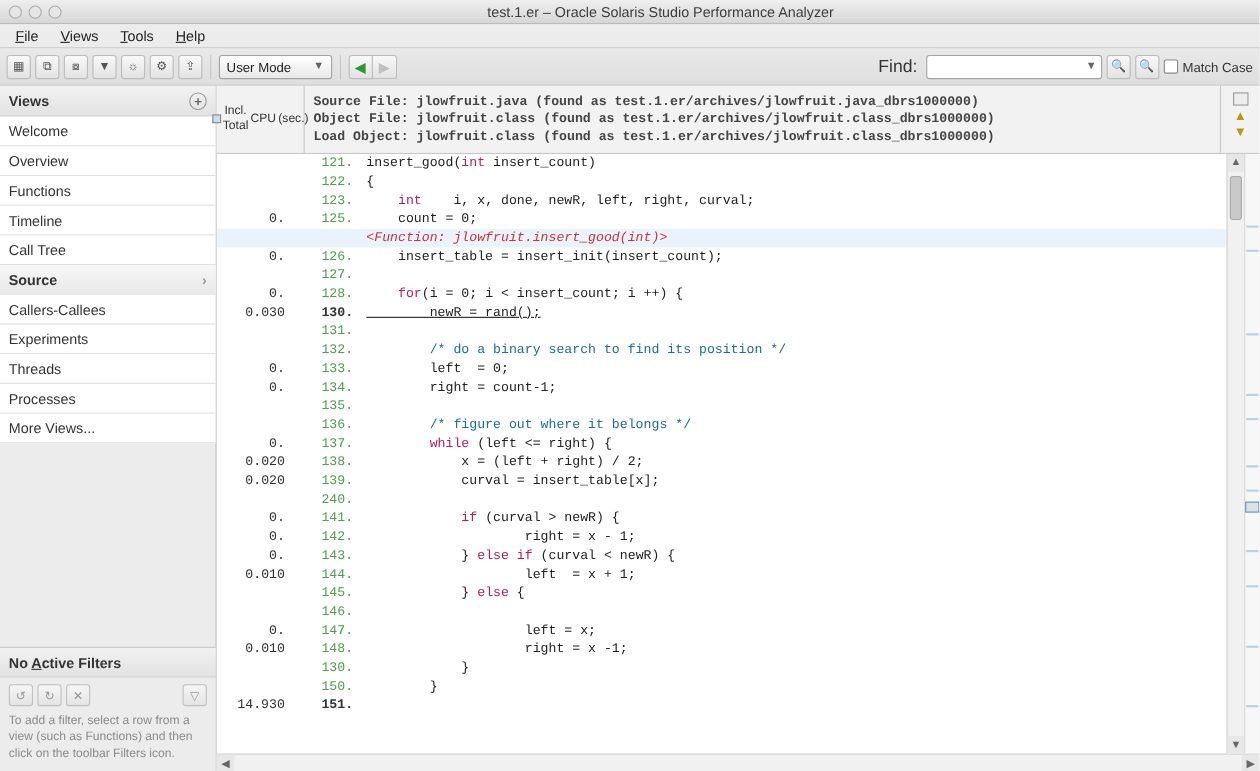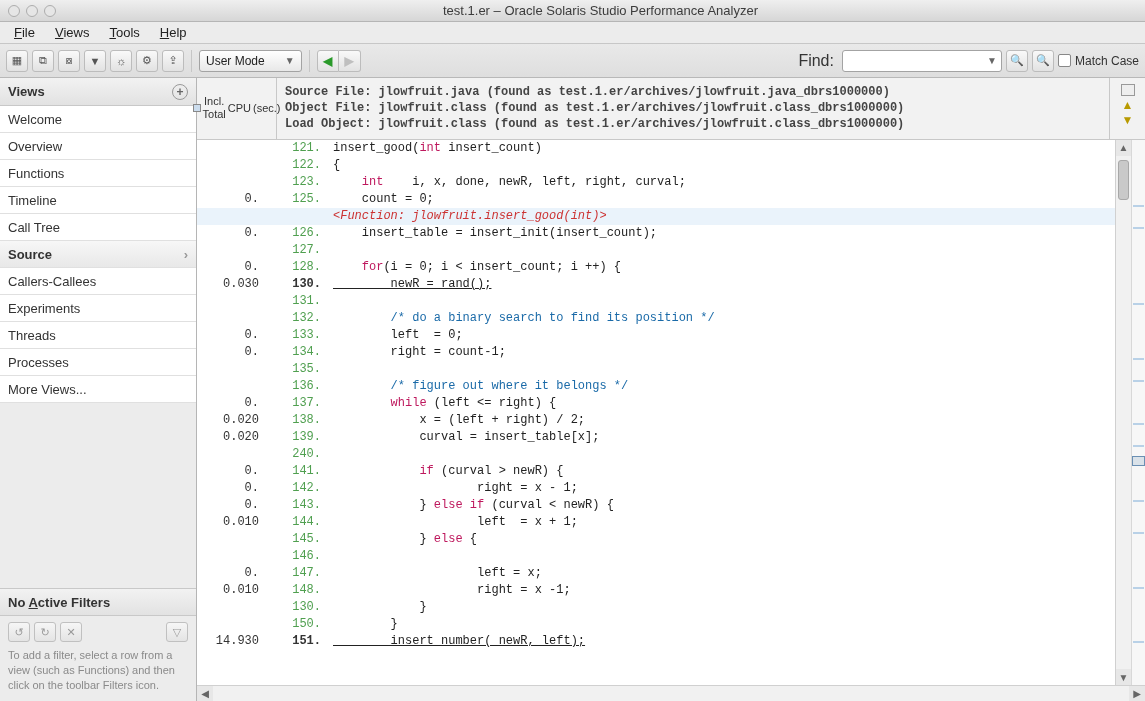--- a/index.html
+++ b/index.html
@@ -201,21 +201,21 @@
           <div class="src-row"><div class="c-time">0.</div><div class="c-lineno">141.</div><div class="c-code">            <span class="kw">if</span> (curval &gt; newR) {</div></div>
           <div class="src-row"><div class="c-time">0.</div><div class="c-lineno">142.</div><div class="c-code">                    right = x - 1;</div></div>
           <div class="src-row"><div class="c-time">0.</div><div class="c-lineno">143.</div><div class="c-code">            } <span class="kw">else if</span> (curval &lt; newR) {</div></div>
           <div class="src-row"><div class="c-time">0.010</div><div class="c-lineno">144.</div><div class="c-code">                    left  = x + 1;</div></div>
           <div class="src-row"><div class="c-time"></div><div class="c-lineno">145.</div><div class="c-code">            } <span class="kw">else</span> {</div></div>
           <div class="src-row"><div class="c-time"></div><div class="c-lineno">146.</div></div>
           <div class="src-row"><div class="c-time">0.</div><div class="c-lineno">147.</div><div class="c-code">                    left = x;</div></div>
           <div class="src-row"><div class="c-time">0.010</div><div class="c-lineno">148.</div><div class="c-code">                    right = x -1;</div></div>
           <div class="src-row"><div class="c-time"></div><div class="c-lineno">130.</div><div class="c-code">            }</div></div>
           <div class="src-row"><div class="c-time"></div><div class="c-lineno">150.</div><div class="c-code">        }</div></div>
-          <div class="src-row hot"><div class="c-time">14.930</div><div class="c-lineno">151.</div><div class="c-code">        insert_number( newR, left);</div></div>
+          <div class="src-row hot"><div class="c-time">14.930</div><div class="c-lineno">151.</div></div>
         </div>
       <div class="vscroll">
         <div class="up">▲</div>
         <div class="thumb"></div>
         <div class="down">▼</div>
       </div>
       <div class="overview-strip">
         <div class="mark" style="top:12%"></div>
         <div class="mark" style="top:16%"></div>
         <div class="mark" style="top:30%"></div>

